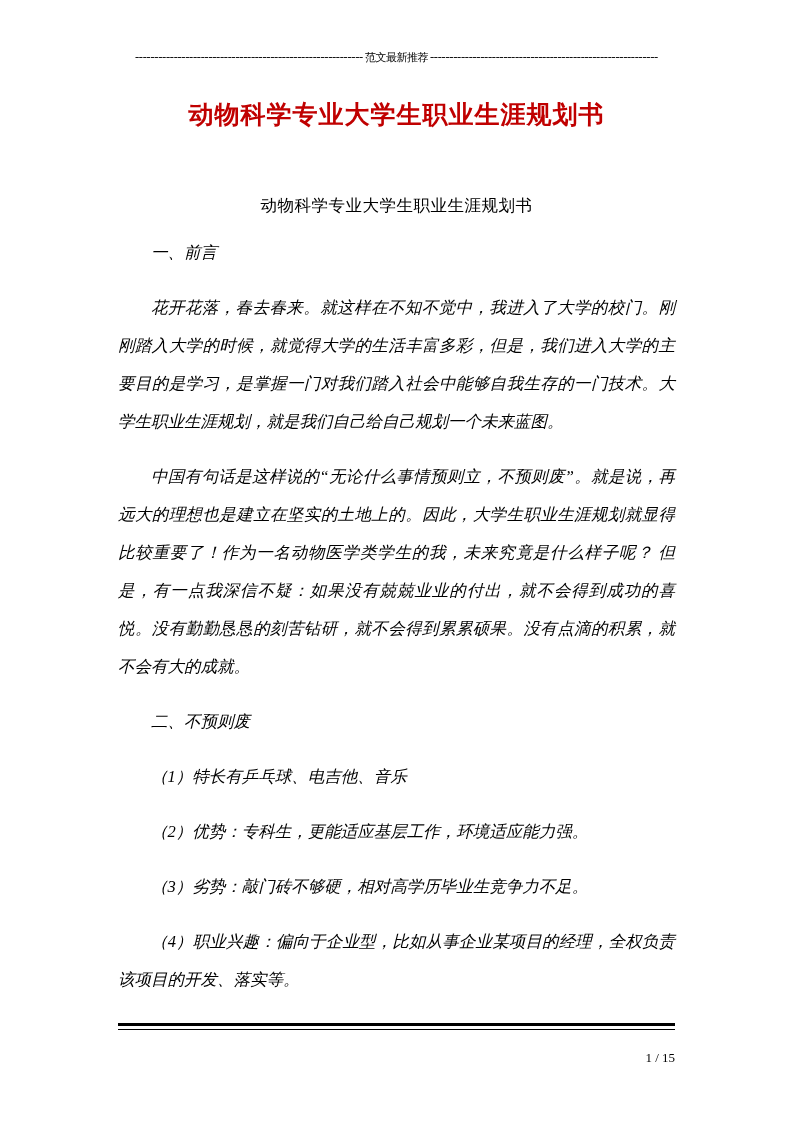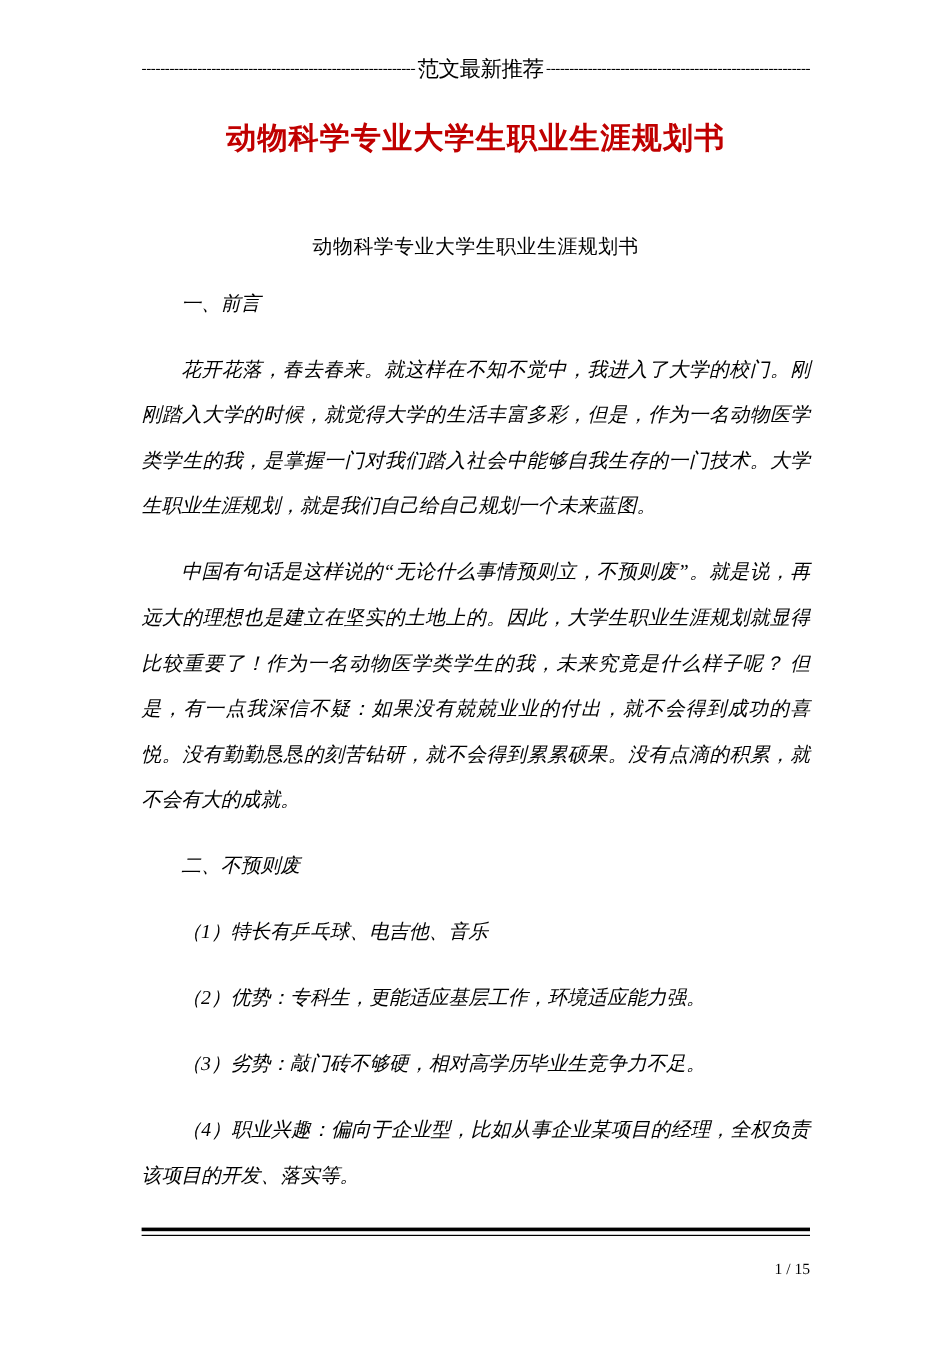--- a/index.html
+++ b/index.html
@@ -43,21 +43,21 @@
     overflow: hidden;
     vertical-align: middle;
     width: 228px;
     font-size: 12.5px;
     letter-spacing: -0.3px;
   }
   .header-rule .hdr-label {
     display: inline-block;
     vertical-align: middle;
     padding: 0 2px;
-    font-size: 18px;
+    font-size: 11px;
   }
 
   .doc-title {
     margin-top: 30px;
     text-align: center;
     color: #c00000;
     font-weight: bold;
     font-size: 25px;
     letter-spacing: 1px;
     font-family: "Liberation Serif", "DejaVu Serif", serif;
@@ -118,21 +118,21 @@
 
   <div class="header-rule">
     <span class="dashes-left">------------------------------------------------------------</span><span class="hdr-label">范文最新推荐</span><span class="dashes-right">------------------------------------------------------------</span>
   </div>
 
   <div class="doc-title">动物科学专业大学生职业生涯规划书</div>
 
   <div class="subtitle">动物科学专业大学生职业生涯规划书</div>
 
   <div class="para heading-indent">一、前言</div>
-  <div class="para indent">花开花落，春去春来。就这样在不知不觉中，我进入了大学的校门。刚刚踏入大学的时候，就觉得大学的生活丰富多彩，但是，作为一名动物医学类学生的我，是掌握一门对我们踏入社会中能够自我生存的一门技术。大学生职业生涯规划，就是我们自己给自己规划一个未来蓝图。</div>
+  <div class="para indent">花开花落，春去春来。就这样在不知不觉中，我进入了大学的校门。刚刚踏入大学的时候，就觉得大学的生活丰富多彩，但是，我们进入大学的主要目的是学习，是掌握一门对我们踏入社会中能够自我生存的一门技术。大学生职业生涯规划，就是我们自己给自己规划一个未来蓝图。</div>
   <div class="para indent">中国有句话是这样说的“无论什么事情预则立，不预则废”。就是说，再远大的理想也是建立在坚实的土地上的。因此，大学生职业生涯规划就显得比较重要了！作为一名动物医学类学生的我，未来究竟是什么样子呢？ 但是，有一点我深信不疑：如果没有兢兢业业的付出，就不会得到成功的喜悦。没有勤勤恳恳的刻苦钻研，就不会得到累累硕果。没有点滴的积累，就不会有大的成就。</div>
   <div class="para heading-indent">二、不预则废</div>
   <div class="para indent">（1）特长有乒乓球、电吉他、音乐</div>
   <div class="para indent">（2）优势：专科生，更能适应基层工作，环境适应能力强。</div>
   <div class="para indent">（3）劣势：敲门砖不够硬，相对高学历毕业生竞争力不足。</div>
   <div class="para indent">（4）职业兴趣：偏向于企业型，比如从事企业某项目的经理，全权负责该项目的开发、落实等。</div>
 
   <div class="footer-rules">
     <div class="rule-thick"></div>
     <div class="rule-thin"></div>

